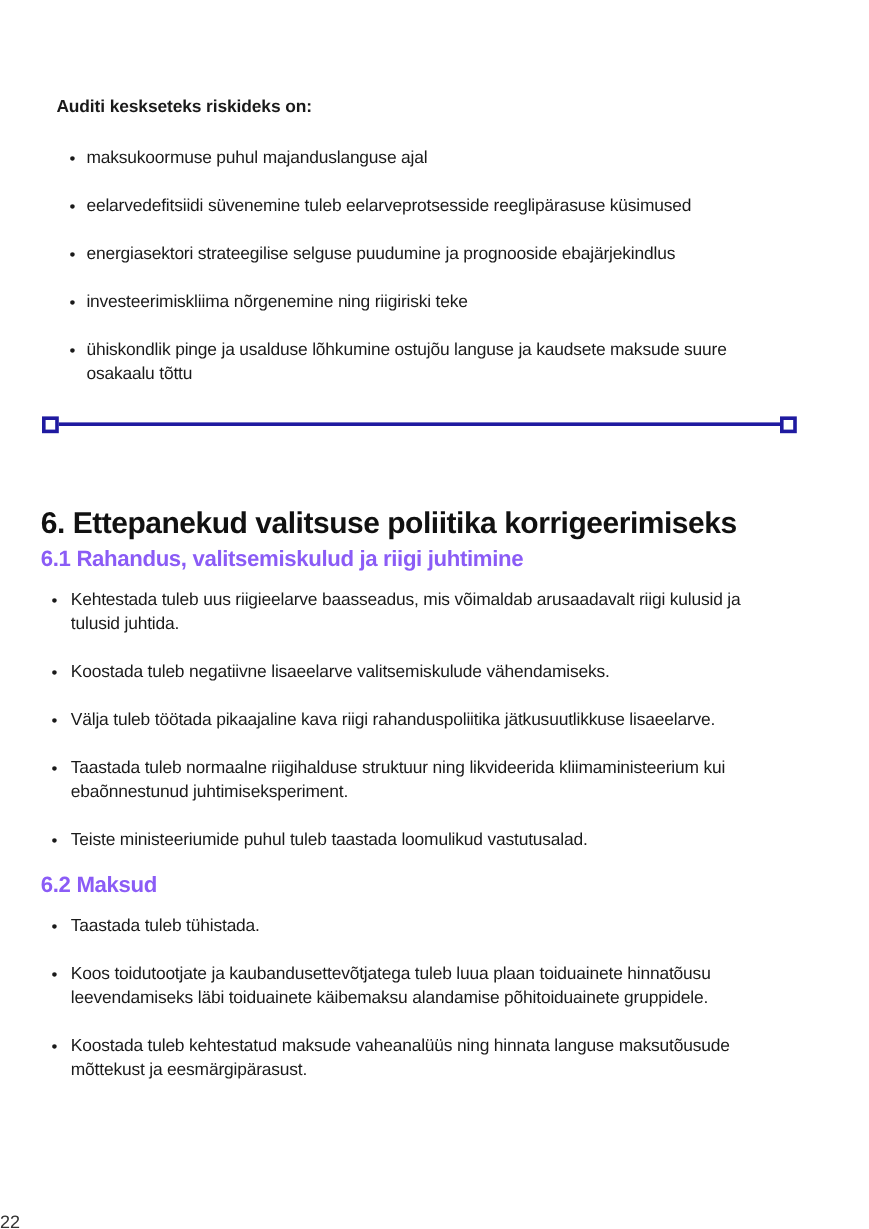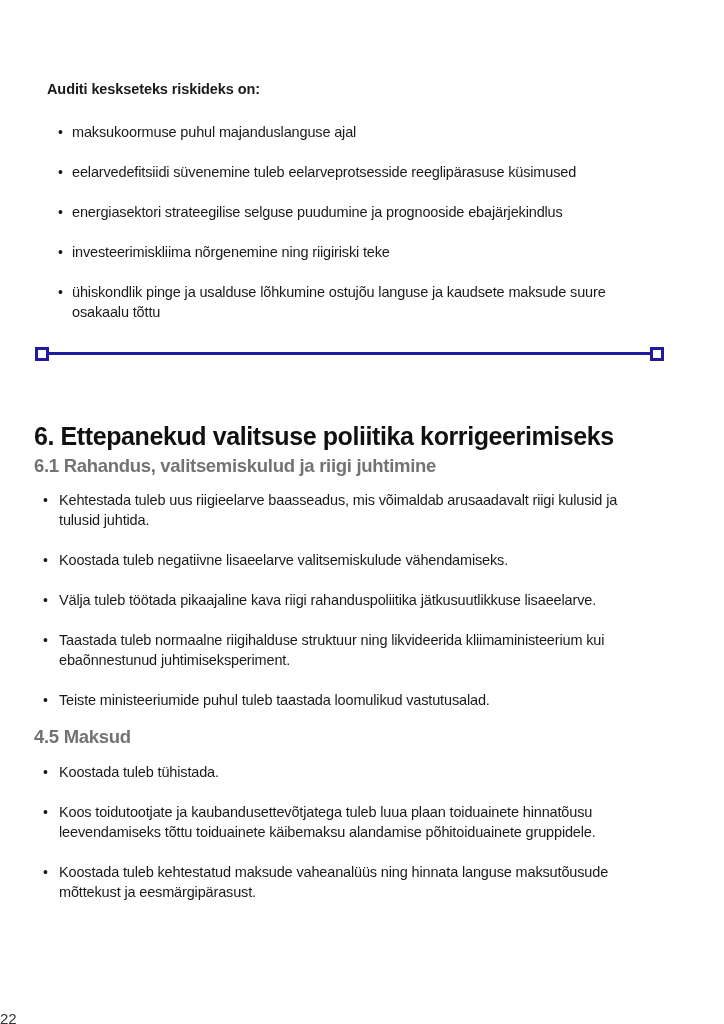--- a/index.html
+++ b/index.html
@@ -86,21 +86,21 @@
       letter-spacing: -0.4px;
       color: #111;
       margin-top: 20px;
     }
     .h2 {
       position: absolute;
       left: 34px;
       font-size: 18.5px;
       font-weight: bold;
       letter-spacing: -0.3px;
-      color: #737373;
+      color: #8b5cf6;
     }
     .h2.s61 { top: 444px; }
     .h2.s62 { top: 715px; }
 
     .sec61-list {
       left: 59px;
       top: 479px;
       width: 580px;
     }
     .sec61-list li { margin-bottom: 20px; }
@@ -149,23 +149,23 @@
   <div class="h2 s61">6.1 Rahandus, valitsemiskulud ja riigi juhtimine</div>
 
   <ul class="list sec61-list">
     <li><span class="bullet">•</span><span>Kehtestada tuleb uus riigieelarve baasseadus, mis võimaldab arusaadavalt riigi kulusid ja tulusid juhtida.</span></li>
     <li><span class="bullet">•</span><span>Koostada tuleb negatiivne lisaeelarve valitsemiskulude vähendamiseks.</span></li>
     <li><span class="bullet">•</span><span>Välja tuleb töötada pikaajaline kava riigi rahanduspoliitika jätkusuutlikkuse lisaeelarve.</span></li>
     <li><span class="bullet">•</span><span>Taastada tuleb normaalne riigihalduse struktuur ning likvideerida kliimaministeerium kui ebaõnnestunud juhtimiseksperiment.</span></li>
     <li><span class="bullet">•</span><span>Teiste ministeeriumide puhul tuleb taastada loomulikud vastutusalad.</span></li>
   </ul>
 
-  <div class="h2 s62">4.5 Maksud</div>
+  <div class="h2 s62">6.2 Maksud</div>
 
   <ul class="list sec62-list">
-    <li><span class="bullet">•</span><span>Koostada tuleb tühistada.</span></li>
-    <li><span class="bullet">•</span><span>Koos toidutootjate ja kaubandusettevõtjatega tuleb luua plaan toiduainete hinnatõusu leevendamiseks tõttu toiduainete käibemaksu alandamise põhitoiduainete gruppidele.</span></li>
+    <li><span class="bullet">•</span><span>Taastada tuleb tühistada.</span></li>
+    <li><span class="bullet">•</span><span>Koos toidutootjate ja kaubandusettevõtjatega tuleb luua plaan toiduainete hinnatõusu leevendamiseks läbi toiduainete käibemaksu alandamise põhitoiduainete gruppidele.</span></li>
     <li><span class="bullet">•</span><span>Koostada tuleb kehtestatud maksude vaheanalüüs ning hinnata languse maksutõusude mõttekust ja eesmärgipärasust.</span></li>
   </ul>
 
   <div class="page-number">22</div>
 
 </div>
 
 </body></html>

